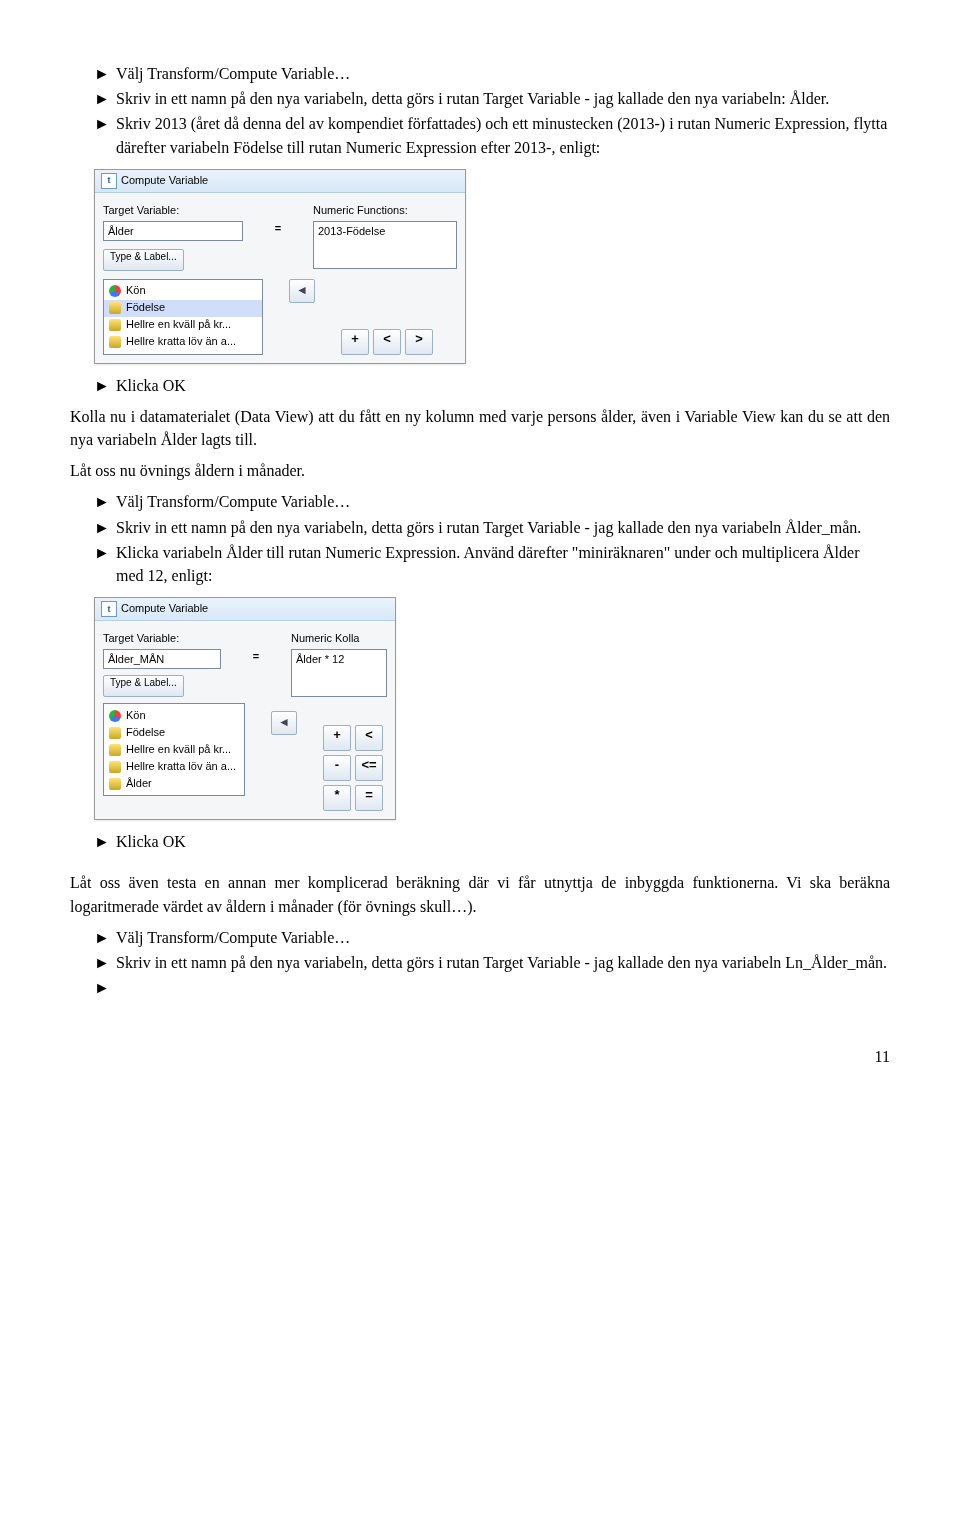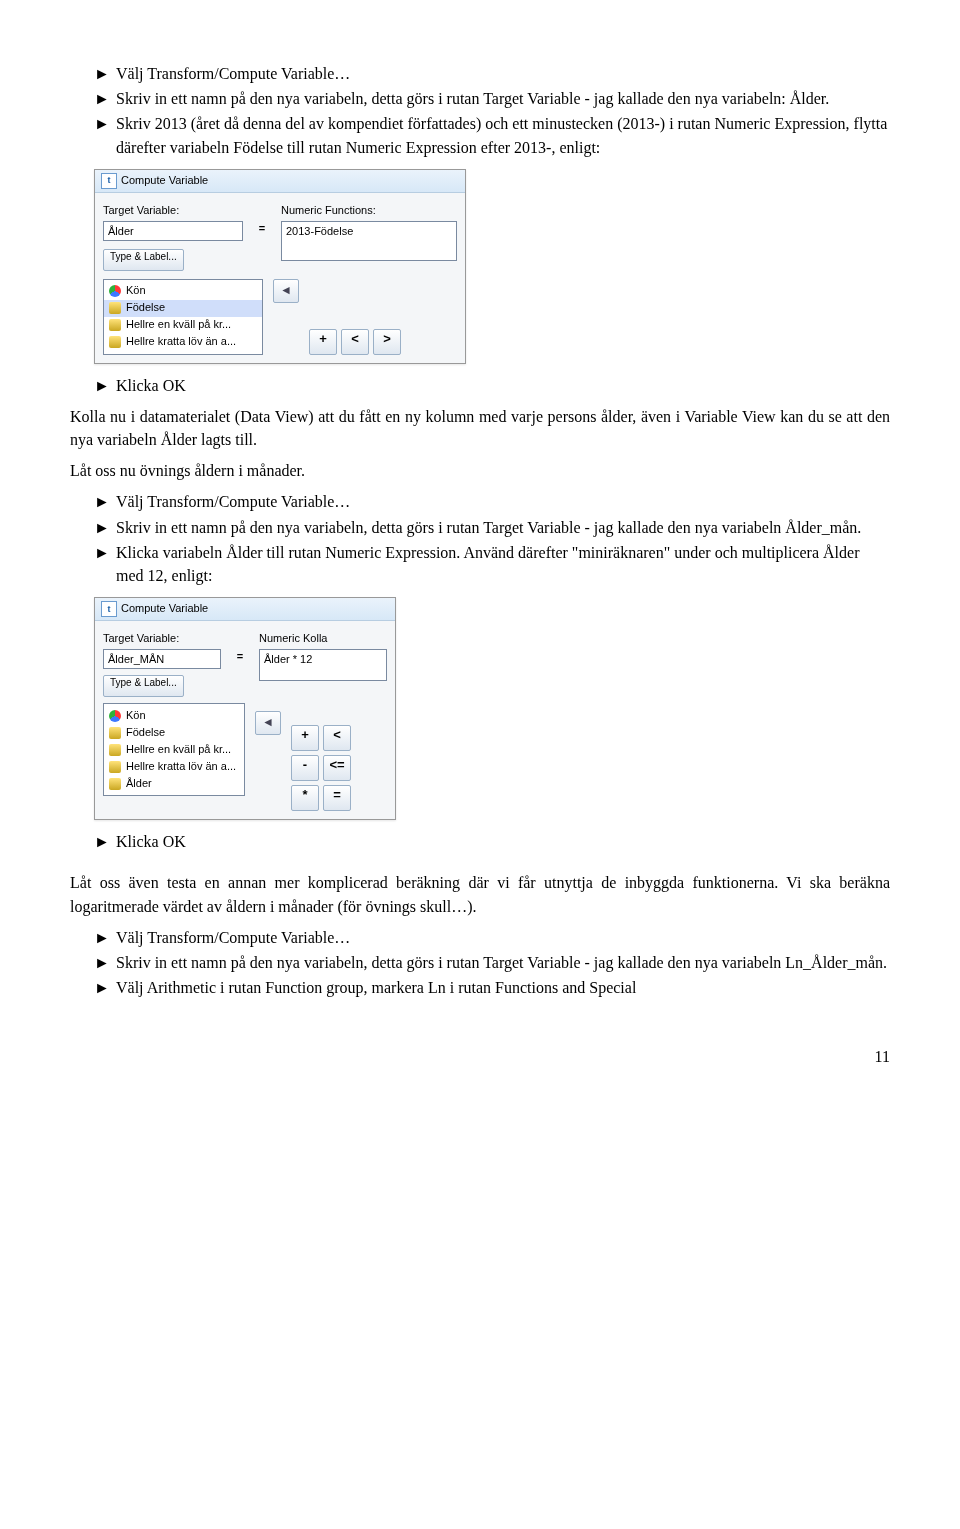--- a/index.html
+++ b/index.html
@@ -56,21 +56,21 @@
   }
   .titlebar .tbicon {
     display: inline-flex; align-items:center; justify-content:center;
     width:14px; height:14px; background:#fff; border:1px solid #6a9bcf; color:#1a5fa8;
     font-size:9px; font-weight:bold;
   }
   .dlg-body {
     padding: 10px 8px 8px 8px;
     background: #f4f6f8;
   }
-  .row { display: flex; align-items: flex-start; gap: 10px; }
+  .row { display: flex; align-items: flex-start; gap: 26px; }
   .lbl { font-size: 11px; color:#000; margin-bottom:2px; display:block; }
   .textbox {
     border: 1px solid #7a8aa0;
     background: #fff;
     height: 20px;
     padding: 2px 4px;
     font-size: 11px;
     color:#000;
     box-sizing: border-box;
   }
@@ -156,21 +156,21 @@
           <div class="textbox" style="width:140px">Ålder</div>
           <div style="margin-top:8px">
             <div class="btn small">
               <span>Type &amp; Label...</span>
             </div>
           </div>
         </div>
         <div class="eq">=</div>
         <div style="flex:1">
           <span class="lbl">Numeric Functions:</span>
-          <div class="textbox" style="width:100%; height:40px">2013-Födelse</div>
+          <div class="textbox" style="width:100%; height:48px">2013-Födelse</div>
         </div>
       </div>
 
       <div class="row" style="margin-top:8px; align-items:flex-start;">
         <div class="varlist">
           <div class="vrow">
               <span class="icon nominal3"></span>
               <span>Kön</span>
             </div>
           <div class="vrow sel">
@@ -245,21 +245,21 @@
           <div class="textbox" style="width:118px">Ålder_MÅN</div>
           <div style="margin-top:6px">
             <div class="btn small">
               <span>Type &amp; Label...</span>
             </div>
           </div>
         </div>
         <div class="eq">=</div>
         <div style="flex:1">
           <span class="lbl">Numeric Kolla</span>
-          <div class="textbox" style="width:100%; height:32px">Ålder * 12</div>
+          <div class="textbox" style="width:100%; height:48px">Ålder * 12</div>
         </div>
       </div>
 
       <div class="row" style="margin-top:6px; align-items:flex-start;">
         <div class="varlist small">
           <div class="vrow">
               <span class="icon nominal3"></span>
               <span>Kön</span>
             </div>
           <div class="vrow">
@@ -327,16 +327,15 @@
 <div class="bullet-item">
   <span class="bullet-marker">►</span>
   <span>Välj Transform/Compute Variable…</span>
 </div>
 <div class="bullet-item">
   <span class="bullet-marker">►</span>
   <span>Skriv in ett namn på den nya variabeln, detta görs i rutan Target Variable - jag kallade den nya variabeln Ln_Ålder_mån.</span>
 </div>
 <div class="bullet-item">
   <span class="bullet-marker">►</span>
-  <span>Välj Arithmetic i rutan Function group, markera Ln i rutan Functions and Special</span>
 </div>
 
 <div class="footer">11</div>
 
 </body></html>

